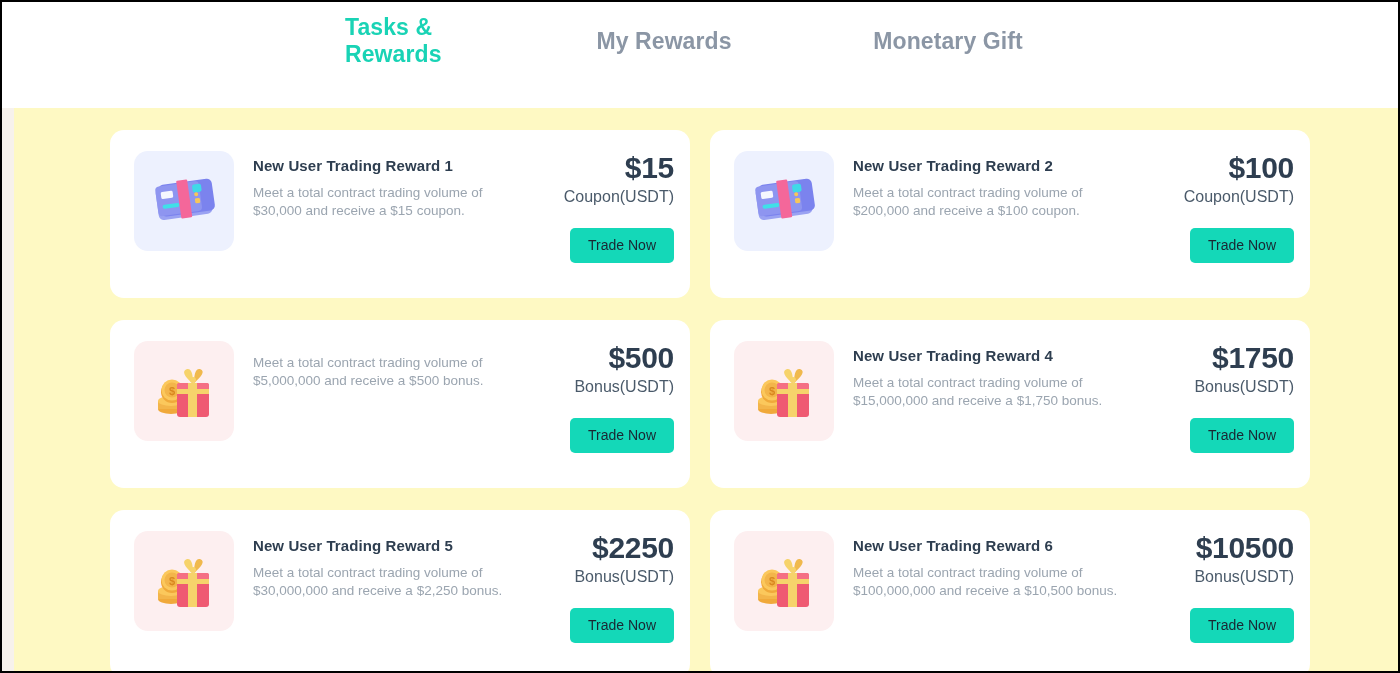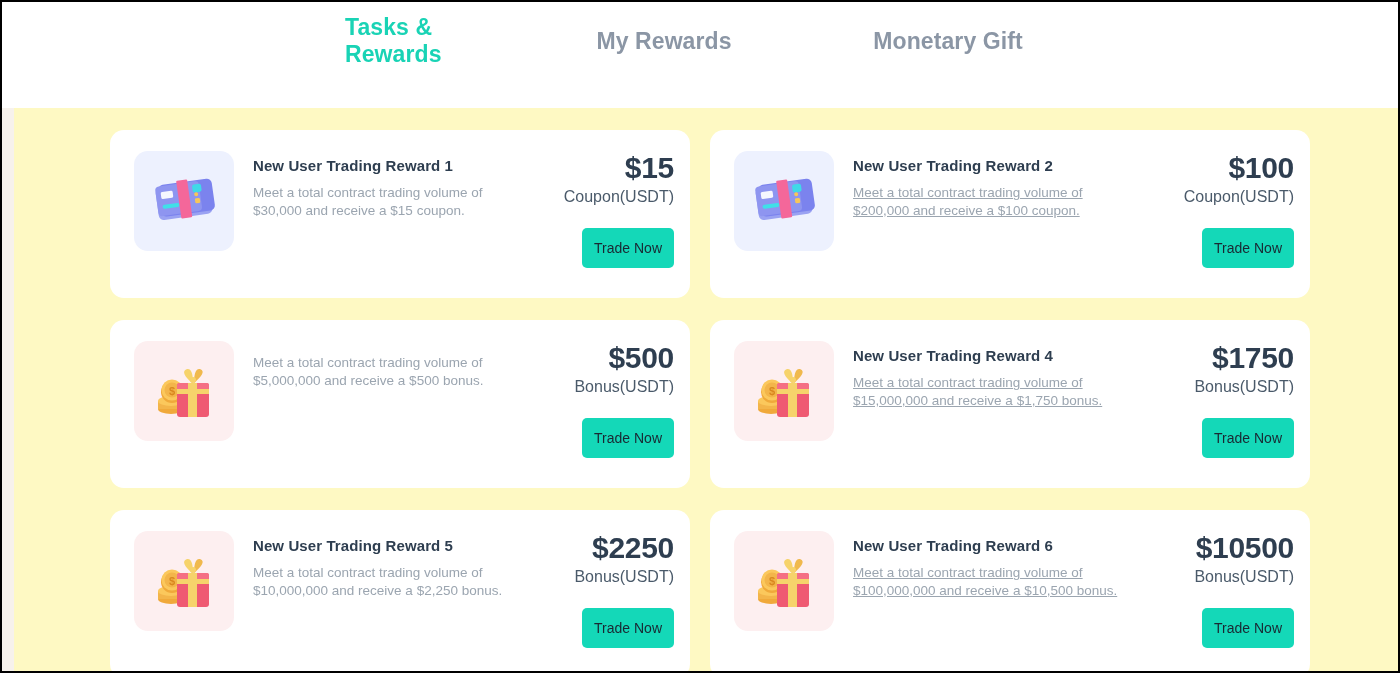--- a/index.html
+++ b/index.html
@@ -155,27 +155,27 @@
   }
 
   .trade-btn {
     margin-top: 20px;
     background: #14d8b8;
     color: #1a2732;
     border: none;
     border-radius: 5px;
     font-family: "Liberation Sans", sans-serif;
     font-size: 14px;
-    height: 40px;
-    padding: 0 12px;
+    height: 35px;
+    padding: 0 18px;
     cursor: pointer;
     line-height: 31px;
   }
 
-  .card.wide .card-desc { max-width: 275px; text-decoration: underline; }
+  .card.wide .card-desc { max-width: 275px; }
 </style>
 </head>
 <body>
 
 <div class="tabbar">
   <div class="tabs">
 
     <div class="tab tab-1 active">
       <span class="tab-label">Tasks &amp; Rewards</span>
 
@@ -325,21 +325,21 @@
           <rect x="28" y="24" width="32" height="8" rx="2" fill="#f56f84"></rect>
           <rect x="39" y="24" width="9" height="34" fill="#f6d36b"></rect>
           <rect x="28" y="30" width="32" height="5" fill="#f6d36b"></rect>
           <path d="M43 24 C36 18 32 12 38 10 C43 9 44 17 44 24 Z" fill="#f6d36b"></path>
           <path d="M45 24 C52 18 57 12 51 10 C46 9 45 17 45 24 Z" fill="#f0b94d"></path>
           <circle cx="44" cy="21" r="3" fill="#f6d36b"></circle>
         </svg>
       </div>
       <div class="card-body">
         <div class="card-title">New User Trading Reward 5</div>
-        <div class="card-desc">Meet a total contract trading volume of $10,000,000 and receive a $2,250 bonus.</div>
+        <div class="card-desc">Meet a total contract trading volume of $30,000,000 and receive a $2,250 bonus.</div>
       </div>
       <div class="card-right">
         <div class="amount">$2250</div>
         <div class="amount-label">Bonus(USDT)</div>
         <button class="trade-btn">Trade Now</button>
       </div>
     </div>
 
     <div class="card wide">
       <div class="icon-tile gift">

